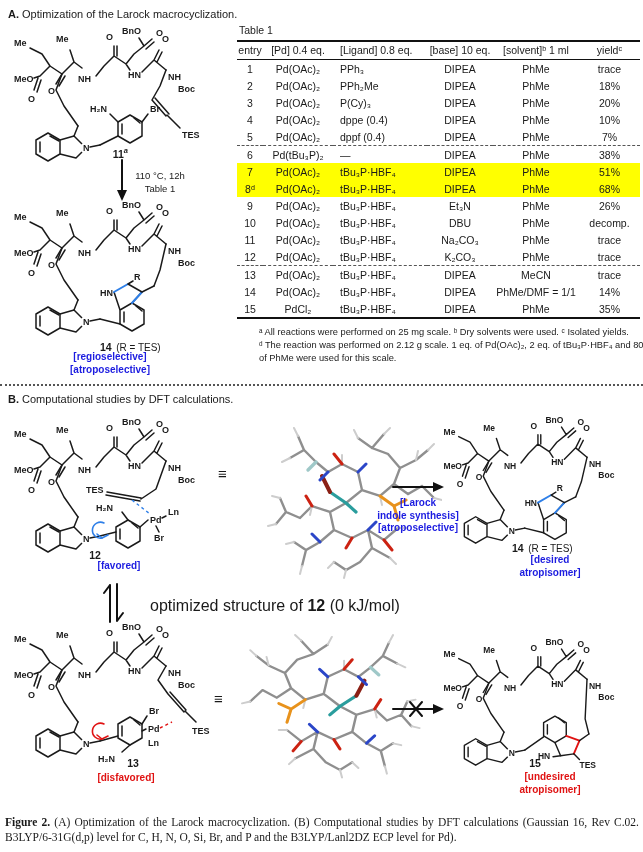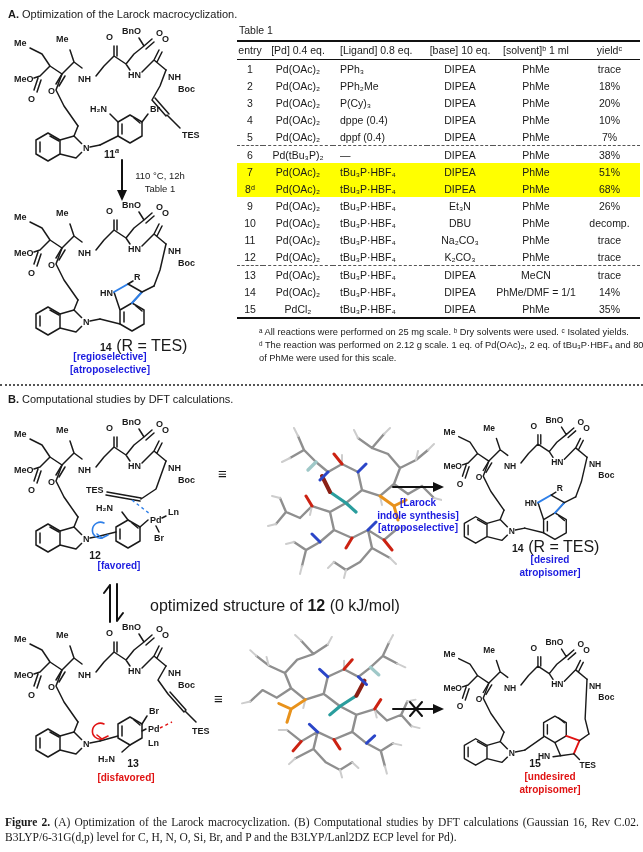--- a/index.html
+++ b/index.html
@@ -4,21 +4,21 @@
 <style>
   html,body{margin:0;padding:0;background:#fff;}
   .figure{position:relative;width:643px;height:852px;background:#fff;font-family:"Liberation Sans",sans-serif;color:#1a1a1a;overflow:hidden;}
   .abs{position:absolute;}
   .heading{font-size:11px;}
   .heading b{font-weight:bold;}
   .bluelbl{color:#1c1ce0;font-weight:bold;font-size:10px;line-height:12.5px;text-align:center;}
   .redlbl{color:#e01212;font-weight:bold;font-size:10px;line-height:12.5px;text-align:center;}
   .cnum{font-weight:bold;font-size:10.5px;}
   .cnum sup{font-size:7.5px;font-style:italic;}
-  .rtes{font-size:16px;font-weight:normal;text-align:right;}
+  .rtes{font-size:10px;font-weight:normal;text-align:right;}
   .cond{font-size:9.5px;line-height:13px;text-align:center;}
   .equiv{font-size:15px;font-weight:bold;}
   .optcap{font-size:16px;text-align:left;}
   .optcap b{font-weight:bold;}
   
   .tbl-title{font-size:10.5px;}
   table.t1{border-collapse:collapse;table-layout:fixed;width:403px;border-top:2.5px solid #111;border-bottom:2.5px solid #111;font-size:10.5px;}
   table.t1 th{font-weight:normal;border-bottom:1.5px solid #111;padding:2px 0 3px 0;}
   table.t1 td{padding:1.5px 0;height:14px;}
   table.t1 td,table.t1 th{text-align:center;white-space:nowrap;overflow:hidden;}
@@ -116,21 +116,21 @@
   <svg class="abs" style="left:2px;top:22px;" width="222" height="142" viewBox="0 0 222 142">
     <use href="#topchain" x="10" y="4"></use>
     <path class="bond" d="M60,52 L54,68 L62,84 L76,104"></path>
     <use href="#indoleL" x="24" y="96"></use>
     <use href="#arylring" x="104" y="86"></use>
     <path class="bond" d="M98,123 L116,114 M116,100 L108,92 M140,100 L146,92 M164,48 L158,64 L150,78 M150,78 L164,94 M153,76 L167,92 M165,93 L178,106"></path>
     <text class="atom" x="88" y="90">H₂N</text>
     <text class="atom" x="148" y="90">Br</text>
     <text class="atom" x="180" y="116">TES</text>
   </svg>
-  <div class="abs cnum" style="left:104px;top:146px;width:40px;text-align:left;"><span>11</span><sup>a</sup></div>
+  <div class="abs cnum" style="left:88px;top:146px;width:40px;text-align:right;"><span>11</span><sup>a</sup></div>
 
   <svg class="abs" style="left:112px;top:158px;" width="20" height="44" viewBox="0 0 20 44">
     <line class="arrow" x1="10" y1="2" x2="10" y2="36"></line>
     <polygon class="ahead" points="10,43 5,32 15,32"></polygon>
   </svg>
   <div class="abs cond" style="left:128px;top:169px;width:64px;">
     <div>110 °C, 12h</div>
     <div>Table 1</div>
   </div>
 

